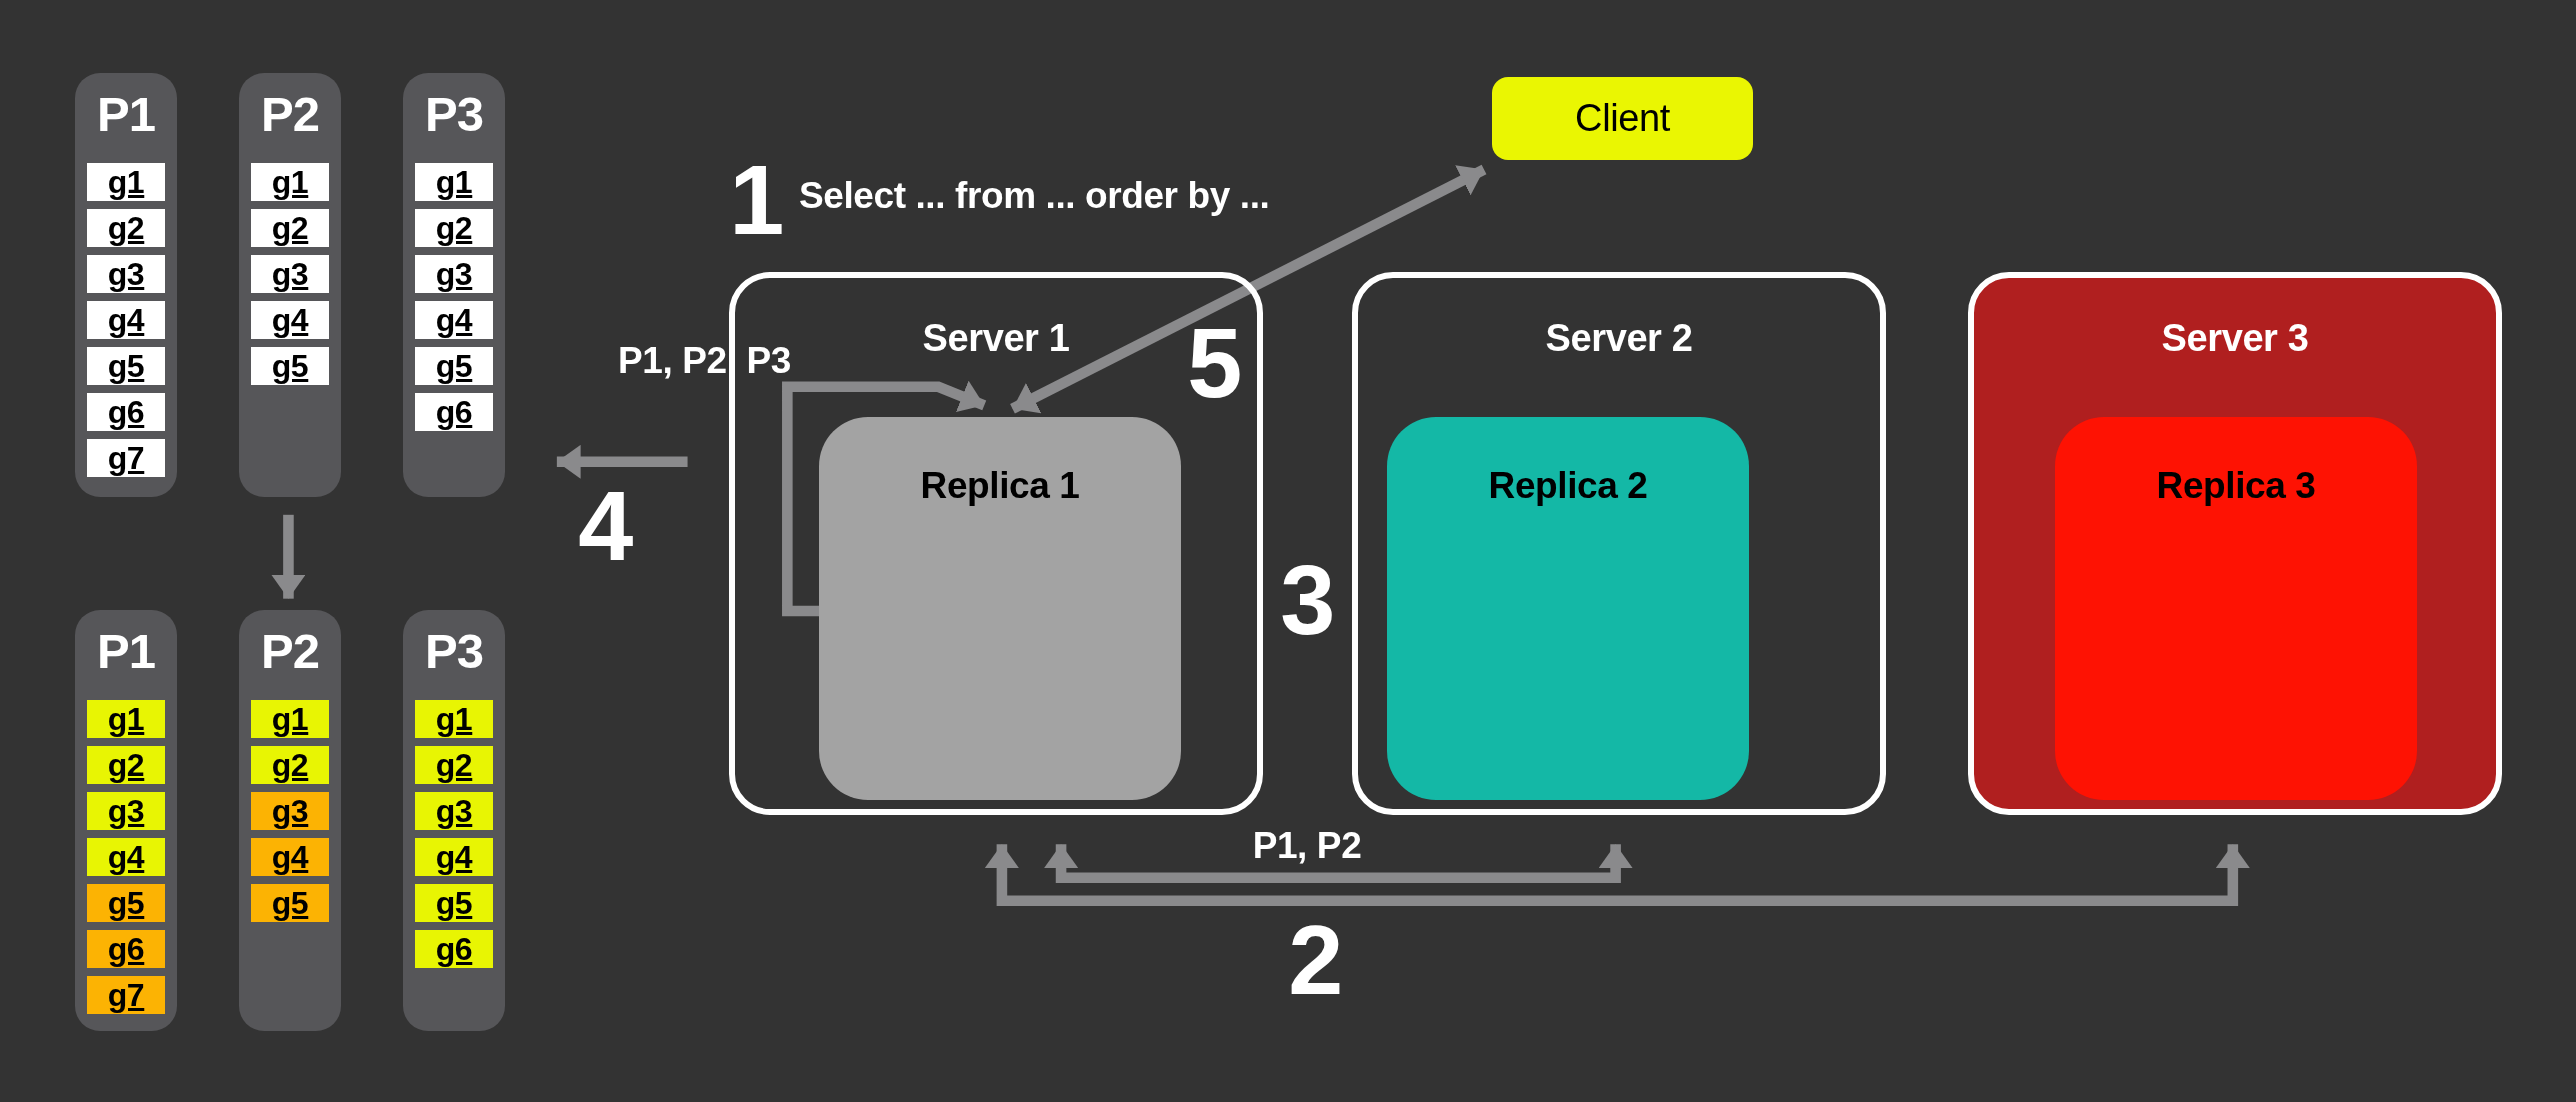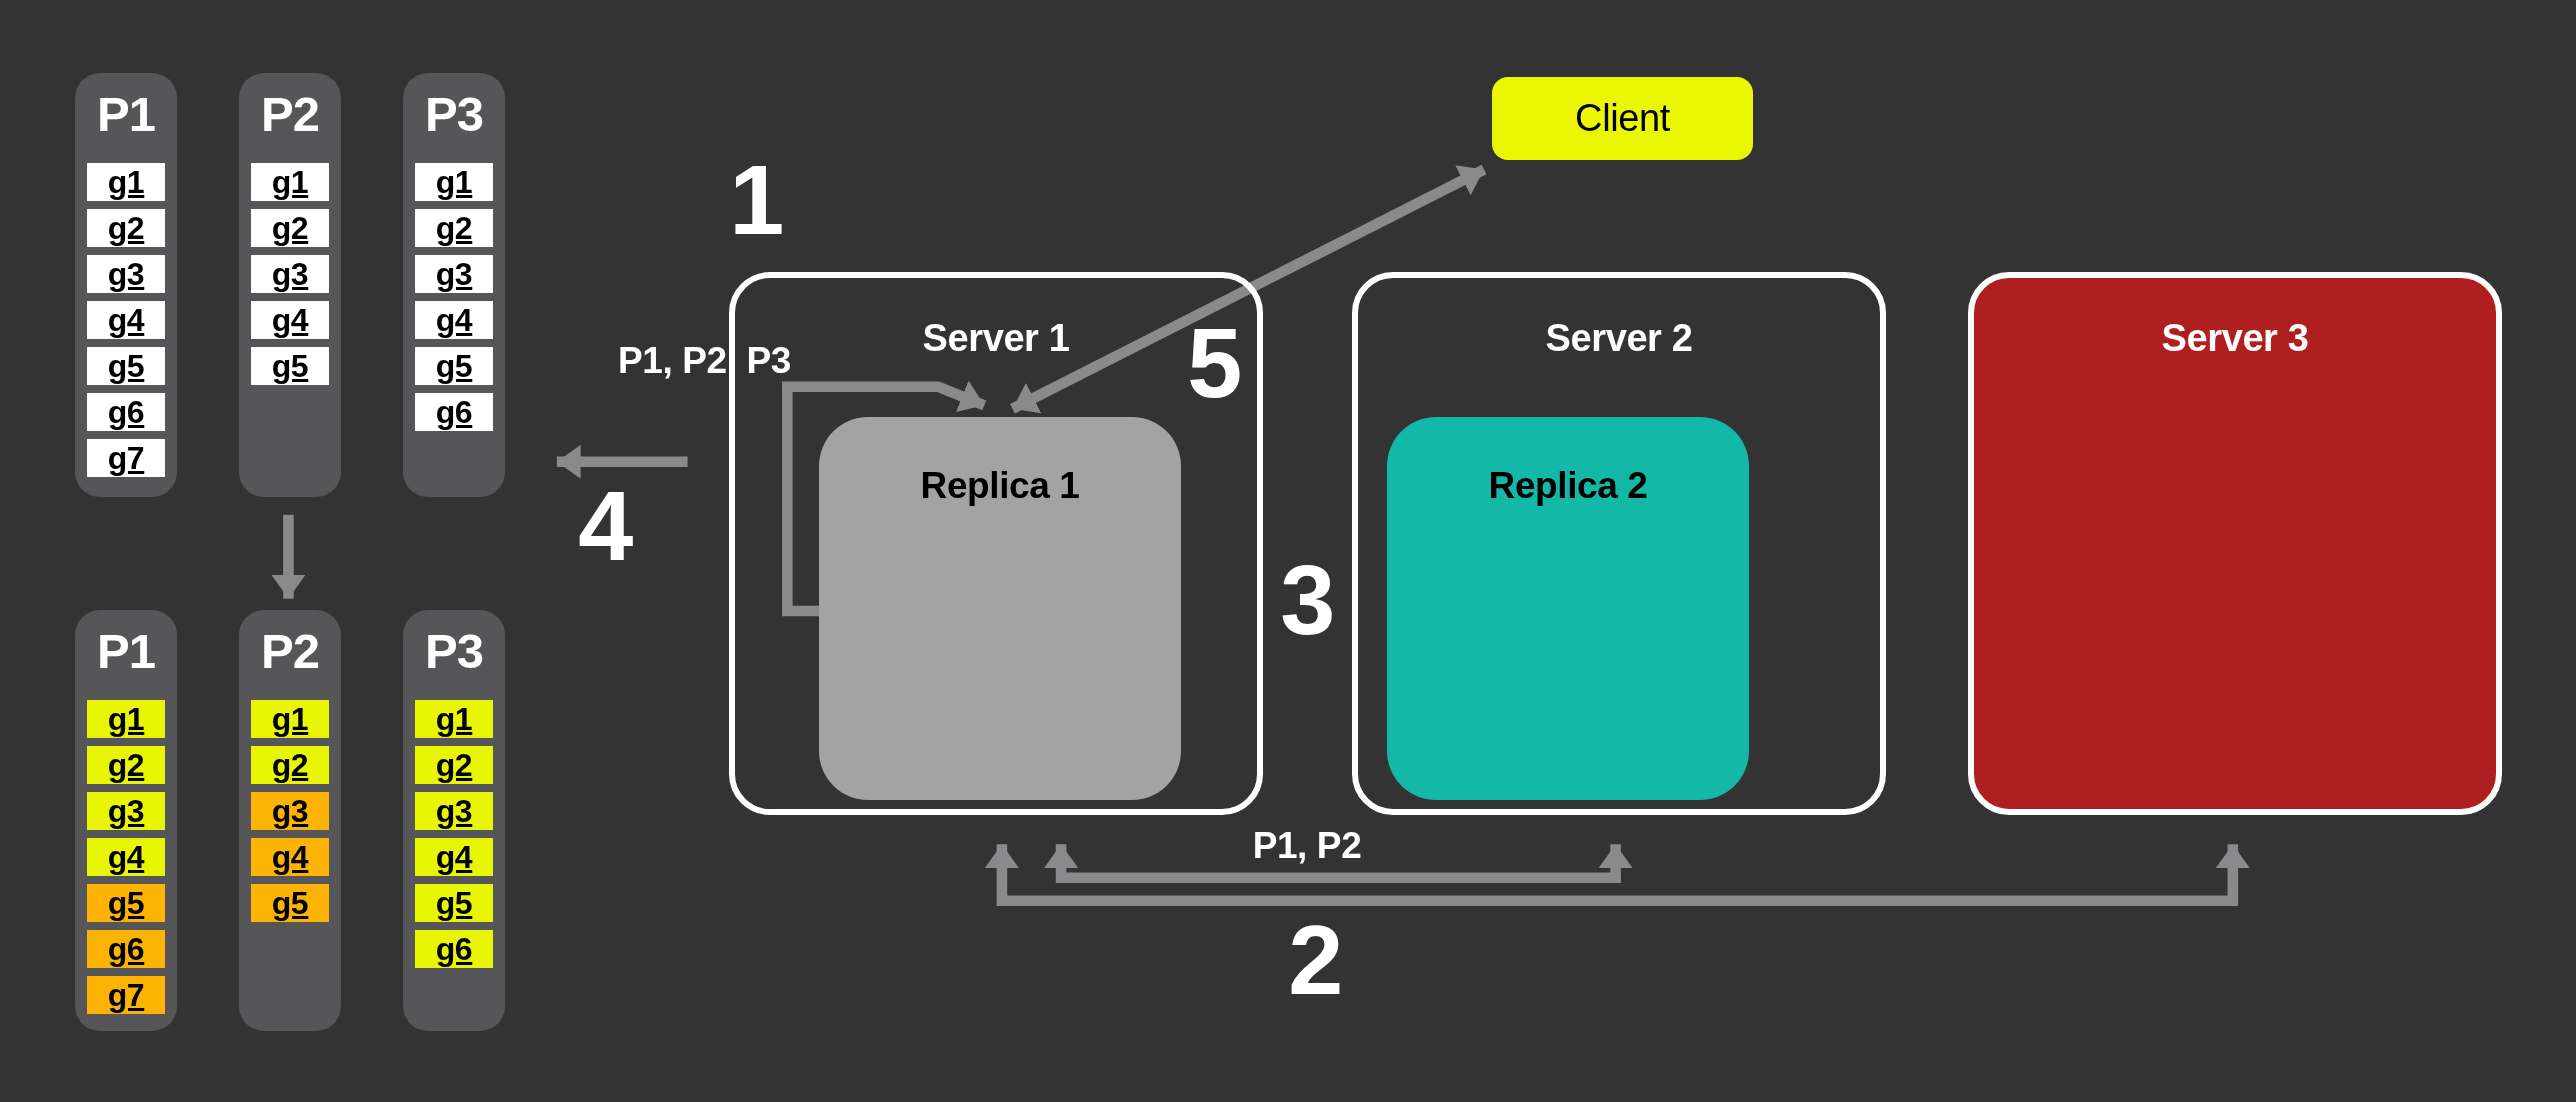--- a/index.html
+++ b/index.html
@@ -134,24 +134,28 @@
   <div class="server" style="left: 1968px; background: rgb(176, 31, 31);">
     <div class="server-title">Server 3</div>
   </div>
 
   <div class="replica" style="left: 819px; background: #a3a3a3;">
     <span class="replica-label">Replica 1</span>
   </div>
   <div class="replica" style="left: 1387px; background: #14b8a6;">
     <span class="replica-label">Replica 2</span>
   </div>
+  <div class="replica" style="left: 2055px; background: rgb(254, 18, 3);">
+    <span class="replica-label">Replica 3</span>
+  </div>
 
   <div class="num" style="left:756px;top:199px">1</div>
   <div class="num" style="left:1315px;top:959px">2</div>
   <div class="num" style="left:1307px;top:599px">3</div>
   <div class="num" style="left:605px;top:525px">4</div>
   <div class="num" style="left:1214px;top:362px">5</div>
 
+  <div class="ann" style="left:799px;top:174px">Select ... from ... order by ...</div>
   <div class="ann" style="left:618px;top:339px">P1, P2, P3</div>
   <div class="ann centered" style="left:1307px;top:846px">P1, P2</div>
 
 </div>
 
 
 </body></html>

